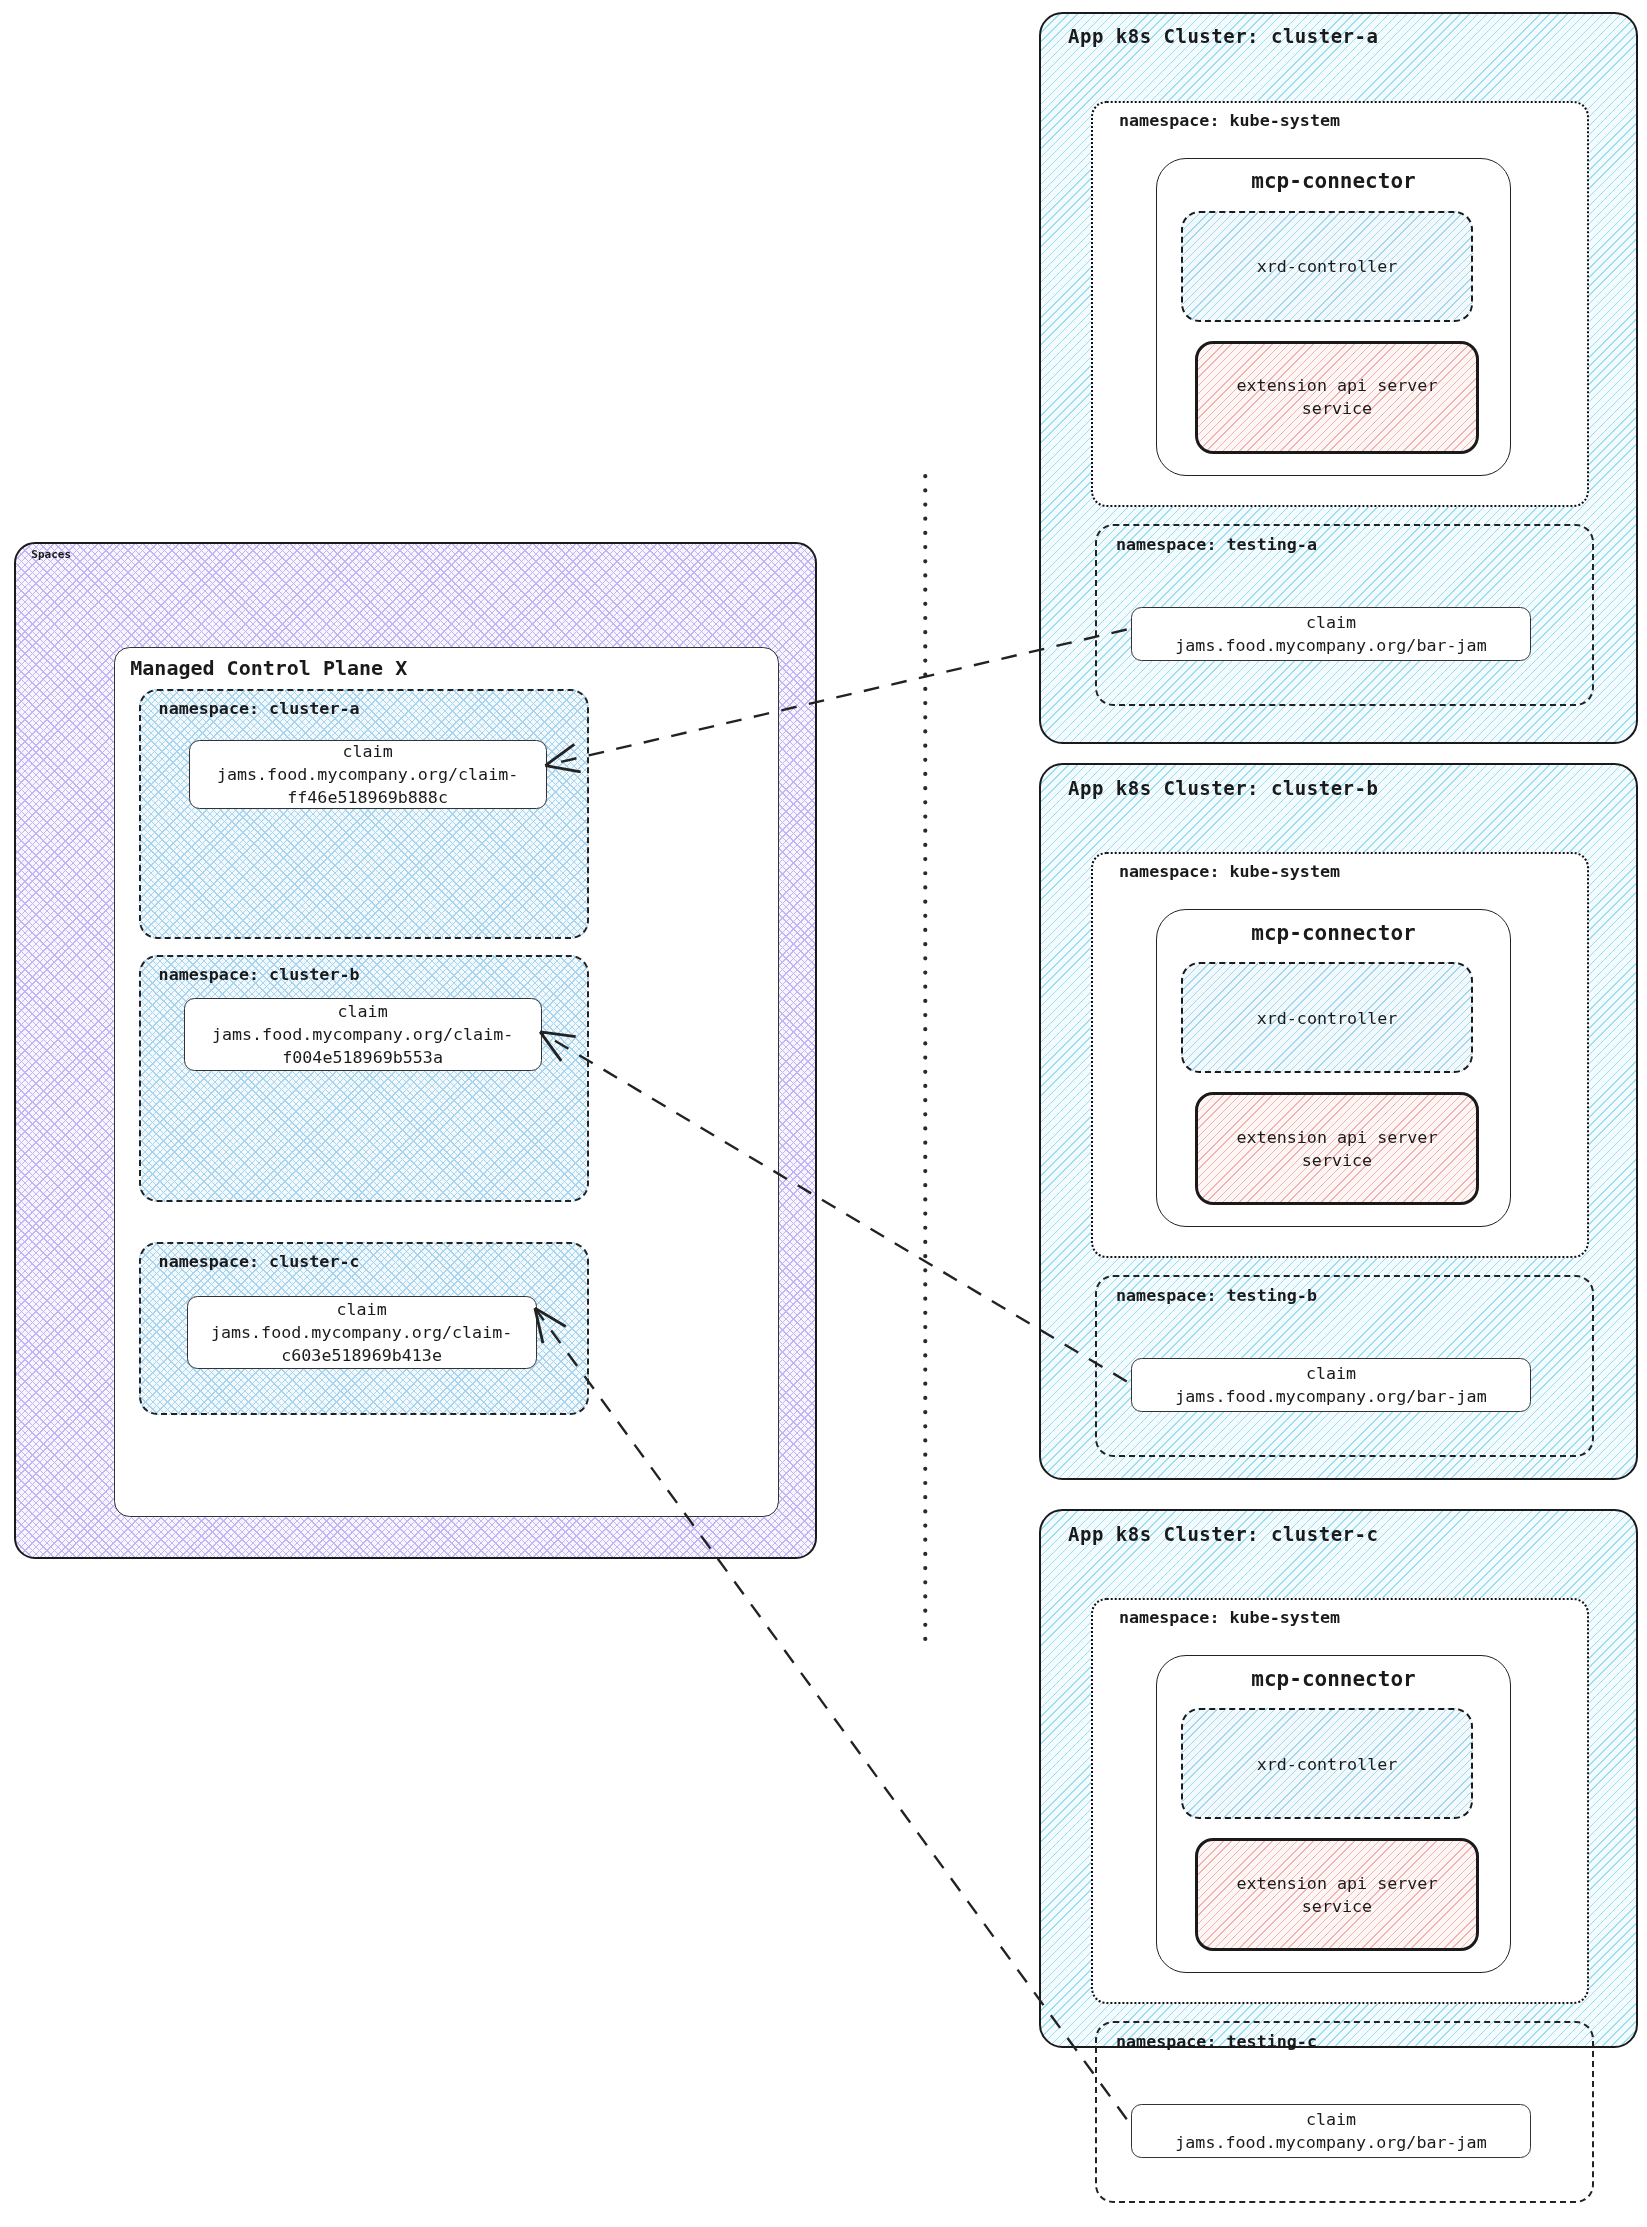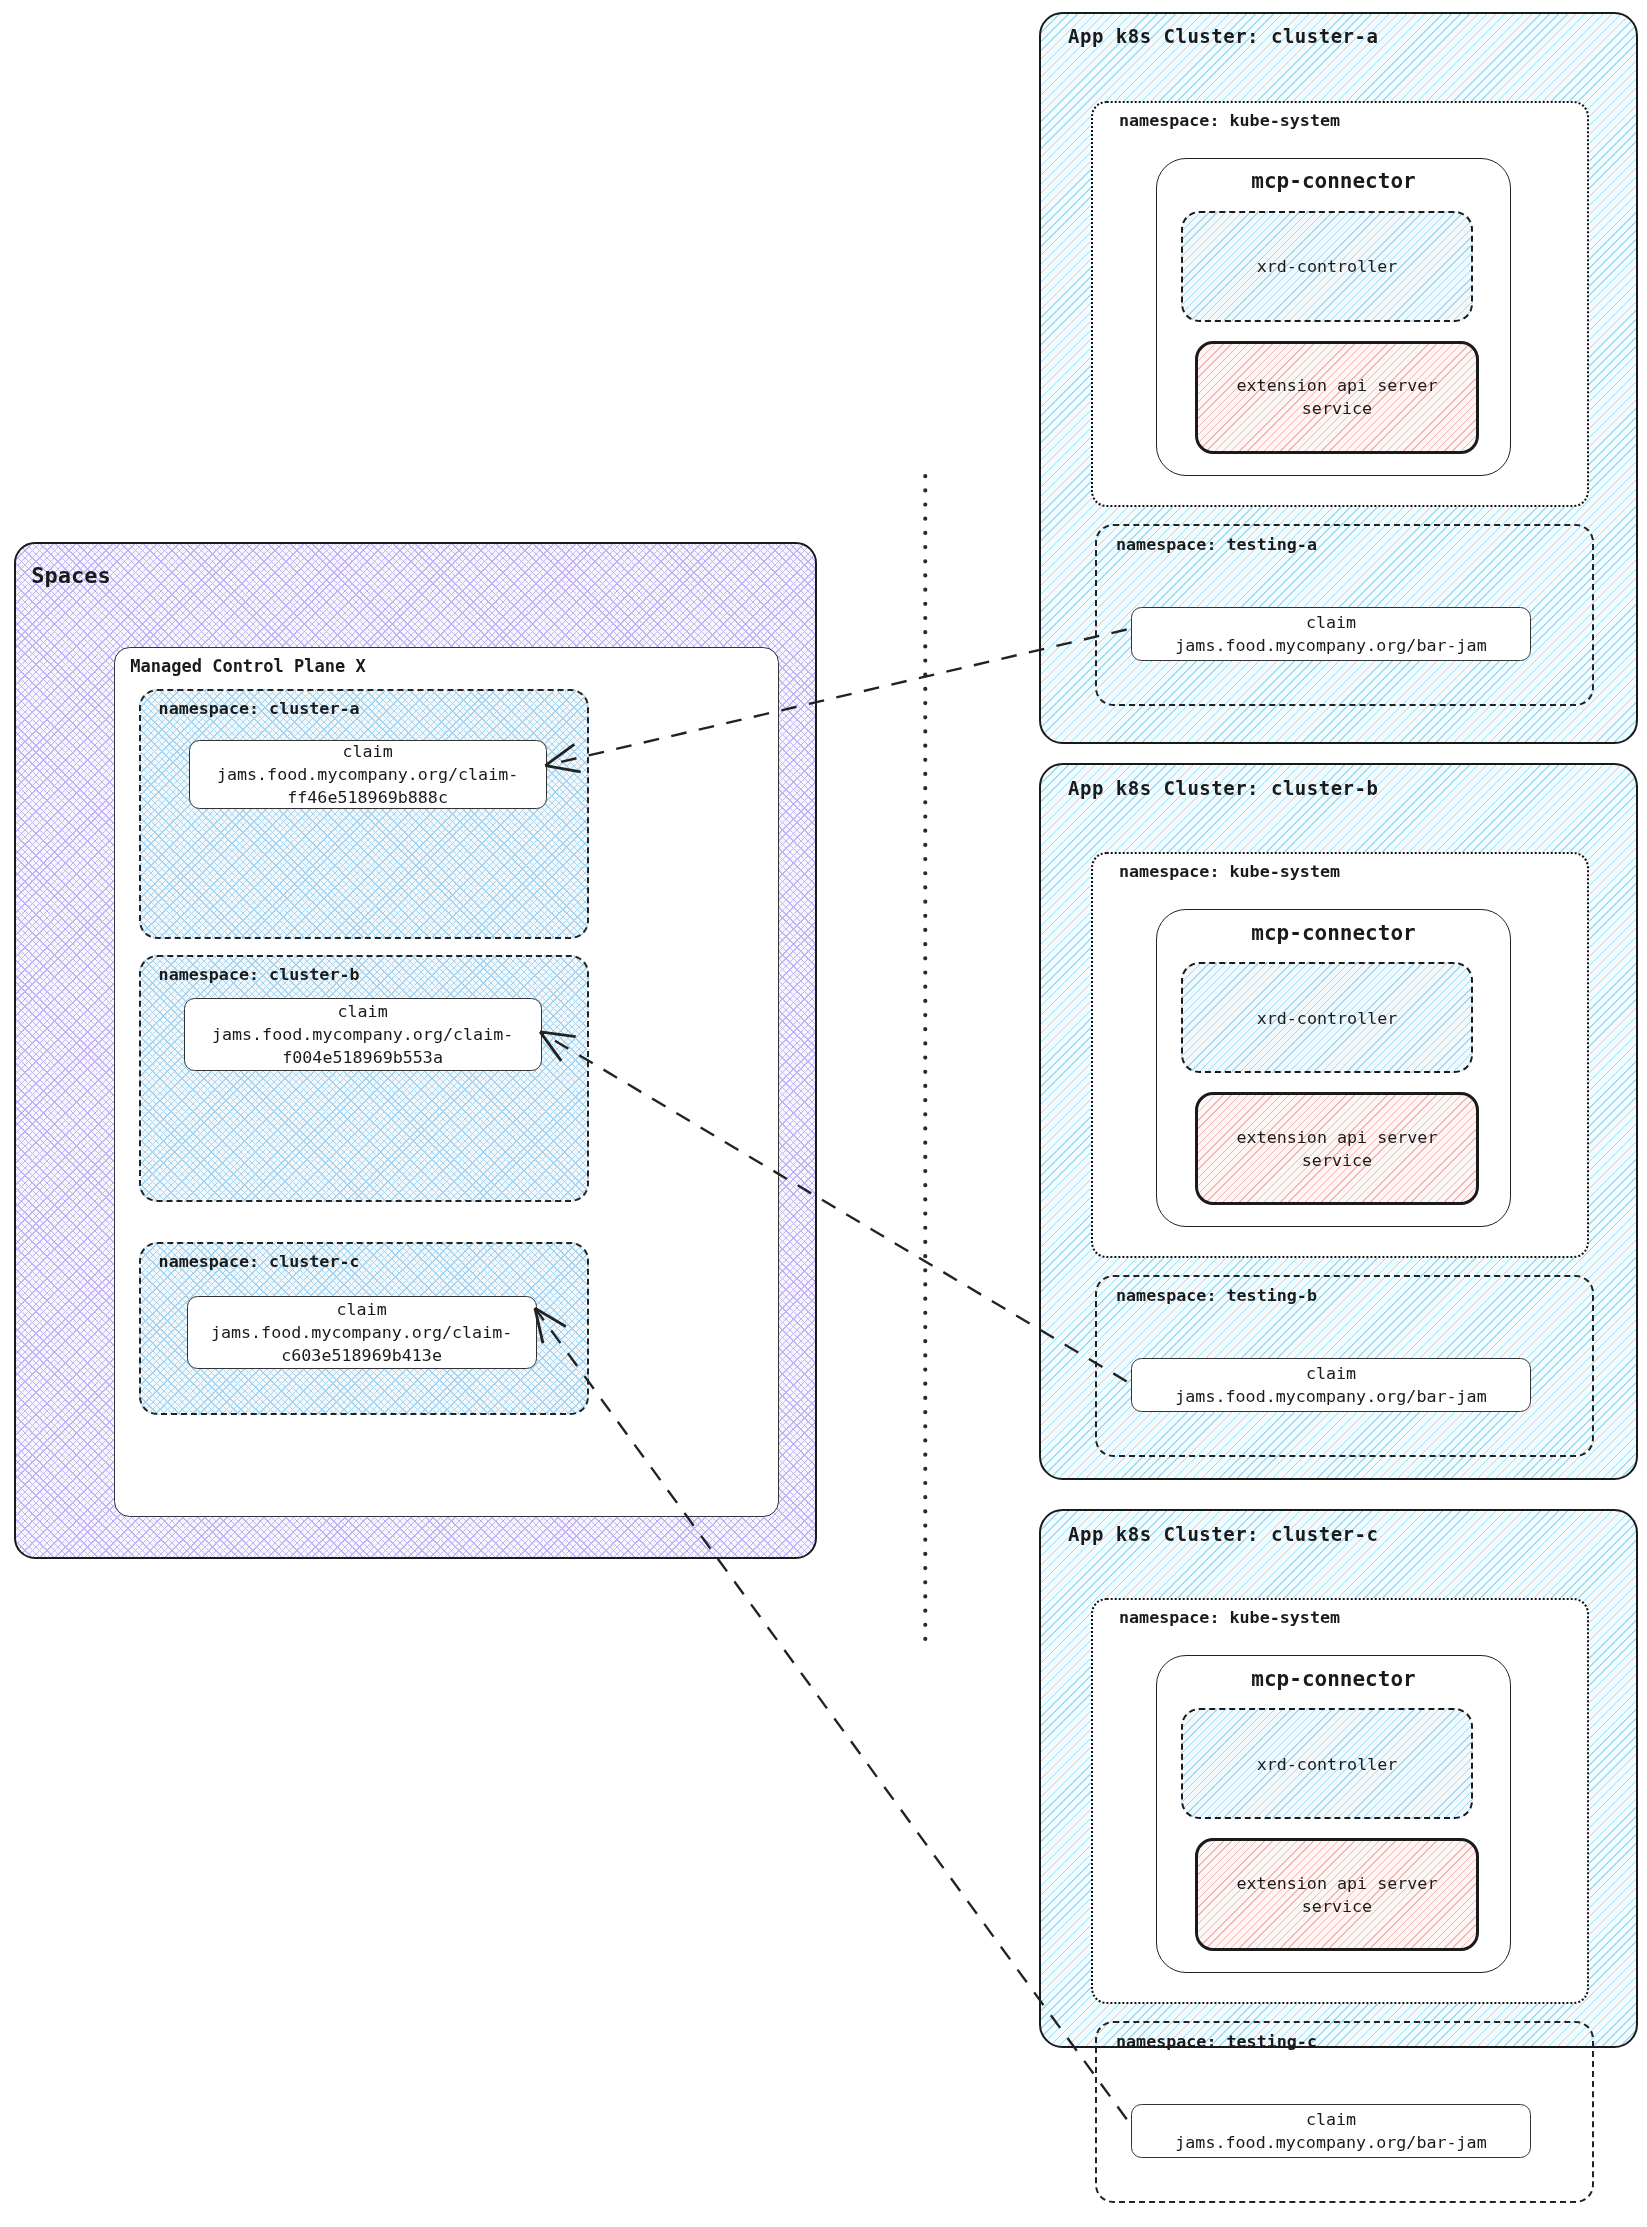--- a/index.html
+++ b/index.html
@@ -38,25 +38,25 @@
   }
   .hatch-pink{
     background-color:#fdf6f5;
     background-image:repeating-linear-gradient(135deg,
       var(--ext-hatch,#f0b5b0) 0 1px, transparent 1px 5.8px);
   }
 
   
   .spaces-panel{left:13.6px;top:542px;width:803px;height:1017px;
     border:2.1px solid #1a1a1a;border-radius:21px;}
-  .spaces-label{left:15.7px;top:19px;font-size:22px;font-weight:600;}
+  .spaces-label{left:15.7px;top:4px;font-size:11px;font-weight:600;}
 
   .mcpx-panel{left:98px;top:103px;width:665px;height:870px;
     background:#ffffff;border:1.6px solid #333;border-radius:15.7px;}
-  .mcpx-label{left:15.7px;top:8.4px;font-size:17px;font-weight:600;}
+  .mcpx-label{left:15.7px;top:8.4px;font-size:20px;font-weight:600;}
 
   .ns-box{left:24px;width:450px;border:2.1px dashed #222;border-radius:18.3px;}
   .ns-a{top:41px;height:250px;}
   .ns-b{top:307px;height:247px;}
   .ns-c{top:594px;height:173px;}
   .ns-label{left:18px;top:7.3px;font-size:16.7px;font-weight:600;}
 
   .claim-box{background:#ffffff;border:1.6px solid #333;border-radius:10.5px;
     display:flex;flex-direction:column;align-items:center;justify-content:center;
     font-size:16.7px;font-weight:500;line-height:23px;text-align:center;}

